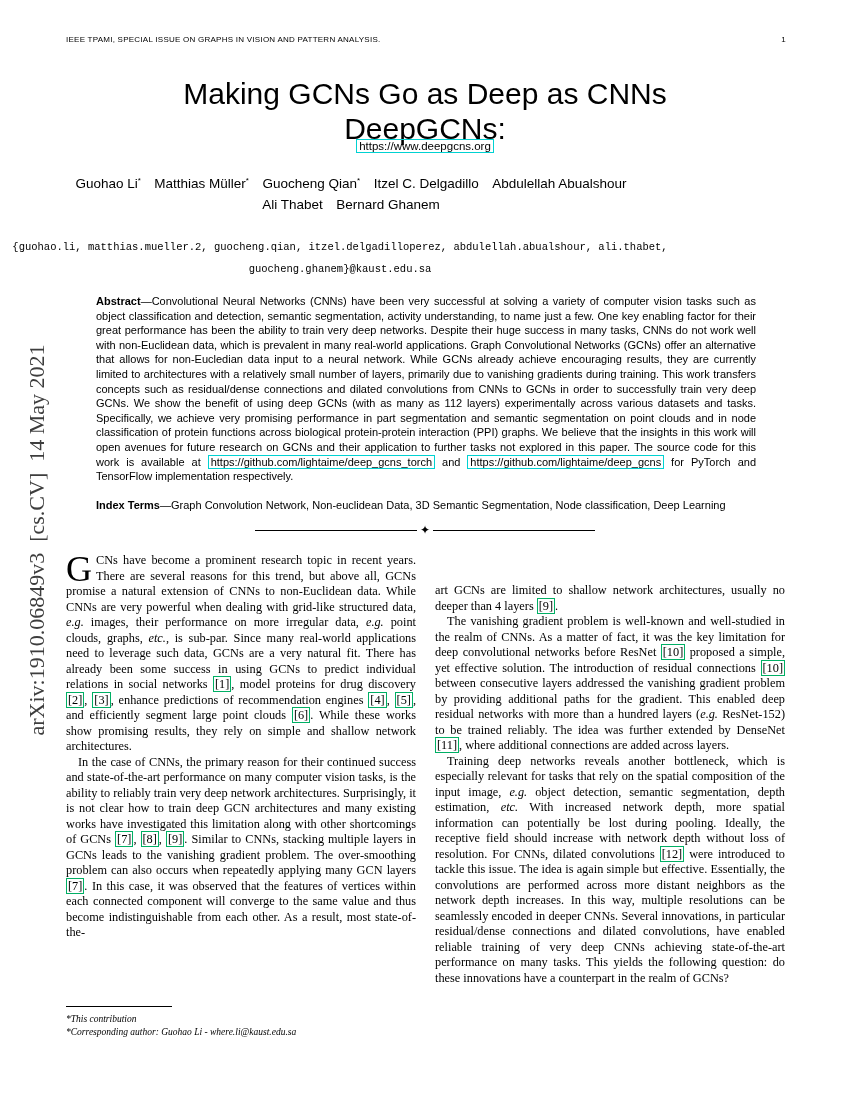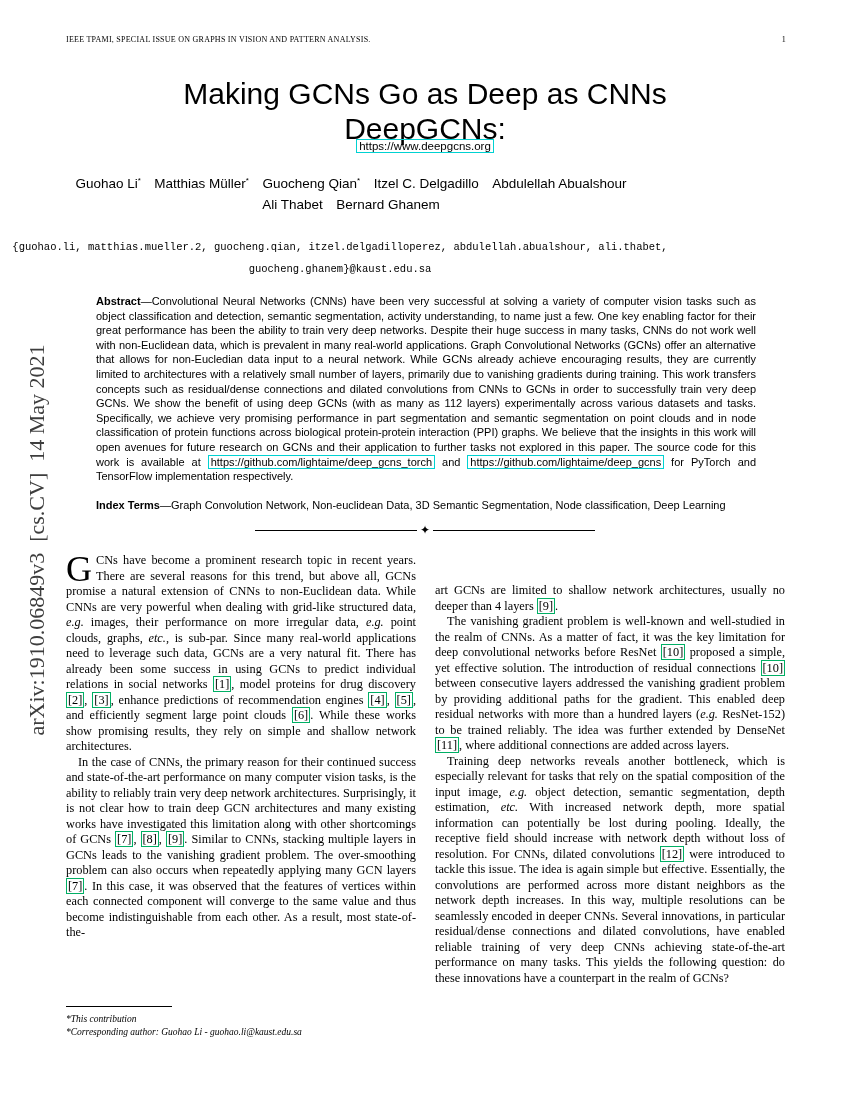--- a/index.html
+++ b/index.html
@@ -1,18 +1,18 @@
 <!DOCTYPE html>
 <html style="--cite-border: #00af64; --link-border: #00d2d2;"><head>
 <meta charset="utf-8">
 <style>
   html,body{margin:0;padding:0;}
   body{width:850px;height:1100px;background:#ffffff;font-family:"Liberation Serif",serif;color:#000;}
   .page{position:relative;width:850px;height:1100px;background:#fff;overflow:hidden;}
-  .header{position:absolute;top:35px;left:66px;right:64px;display:flex;justify-content:space-between;font-family:Liberation Serif, serif;font-size:8px;letter-spacing:.25px;}
+  .header{position:absolute;top:35px;left:66px;right:64px;display:flex;justify-content:space-between;font-family:Liberation Sans, sans-serif;font-size:8px;letter-spacing:.25px;}
   .arxiv{position:absolute;left:37px;top:540px;transform:translate(-50%,-50%) rotate(-90deg);white-space:pre;font-family:"Liberation Serif",serif;font-size:22px;color:#3d3d3d;}
   .title{position:absolute;top:76px;left:0;width:850px;text-align:center;font-family:"Liberation Sans",sans-serif;font-size:30px;line-height:35px;font-weight:400;}
   .projwrap{position:absolute;top:140px;left:0;width:850px;text-align:center;font-family:"Liberation Sans",sans-serif;font-size:11.5px;}
   .urllink{border:1.5px solid var(--link-border,#00d2d2);padding:0 2px;cursor:pointer;}
   .cite{border:1px solid var(--cite-border,#00af64);padding:0 1px;white-space:nowrap;cursor:pointer;}
   .authors1,.authors2{position:absolute;left:0;width:702px;text-align:center;font-family:"Liberation Sans",sans-serif;font-size:13.5px;}
   .authors1{top:176px;}
   .authors2{top:197px;}
   sup{font-size:8px;vertical-align:super;line-height:0;}
   .affil{position:absolute;top:217px;left:0;width:850px;text-align:center;font-family:"Liberation Sans",sans-serif;font-size:13.8px;}
@@ -79,16 +79,16 @@
 
   <div class="col right">
     <p class="body">art GCNs are limited to shallow network architectures, usually no deeper than 4 layers <span class="cite">[9]</span>.</p>
     <p class="body indent">The vanishing gradient problem is well-known and well-studied in the realm of CNNs. As a matter of fact, it was the key limitation for deep convolutional networks before ResNet <span class="cite">[10]</span> proposed a simple, yet effective solution. The introduction of residual connections <span class="cite">[10]</span> between consecutive layers addressed the vanishing gradient problem by providing additional paths for the gradient. This enabled deep residual networks with more than a hundred layers (<i>e.g.</i> ResNet-152) to be trained reliably. The idea was further extended by DenseNet <span class="cite">[11]</span>, where additional connections are added across layers.</p>
     <p class="body indent">Training deep networks reveals another bottleneck, which is especially relevant for tasks that rely on the spatial composition of the input image, <i>e.g.</i> object detection, semantic segmentation, depth estimation, <i>etc.</i> With increased network depth, more spatial information can potentially be lost during pooling. Ideally, the receptive field should increase with network depth without loss of resolution. For CNNs, dilated convolutions <span class="cite">[12]</span> were introduced to tackle this issue. The idea is again simple but effective. Essentially, the convolutions are performed across more distant neighbors as the network depth increases. In this way, multiple resolutions can be seamlessly encoded in deeper CNNs. Several innovations, in particular residual/dense connections and dilated convolutions, have enabled reliable training of very deep CNNs achieving state-of-the-art performance on many tasks. This yields the following question: do these innovations have a counterpart in the realm of GCNs?</p>
   </div>
 
   <div class="footnote">
     <div class="fnrule"></div>
     <div class="fnline">*This contribution</div>
-    <div class="fnline">*Corresponding author: Guohao Li - guohao.li@kaust.edu.sa</div>
+    <div class="fnline">*Corresponding author: Guohao Li - where.li@kaust.edu.sa</div>
   </div>
 
 </div>
 
 </body></html>

